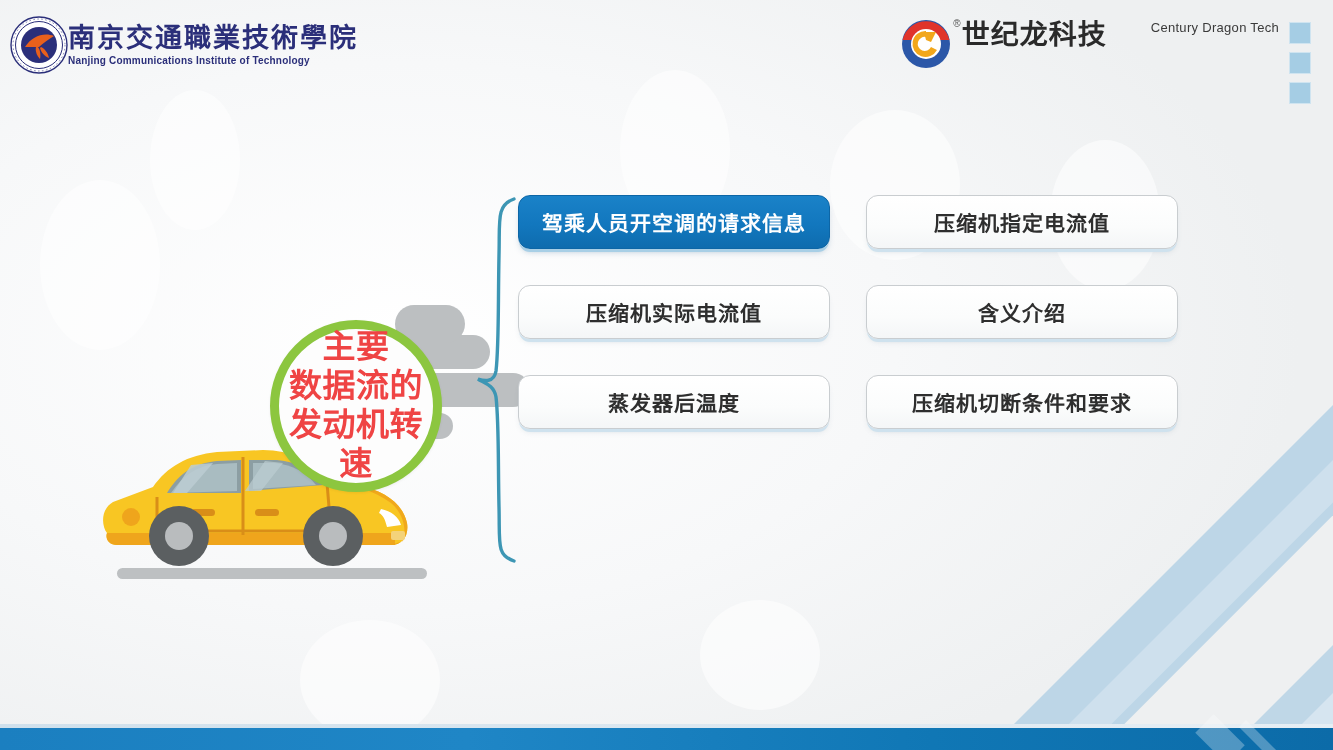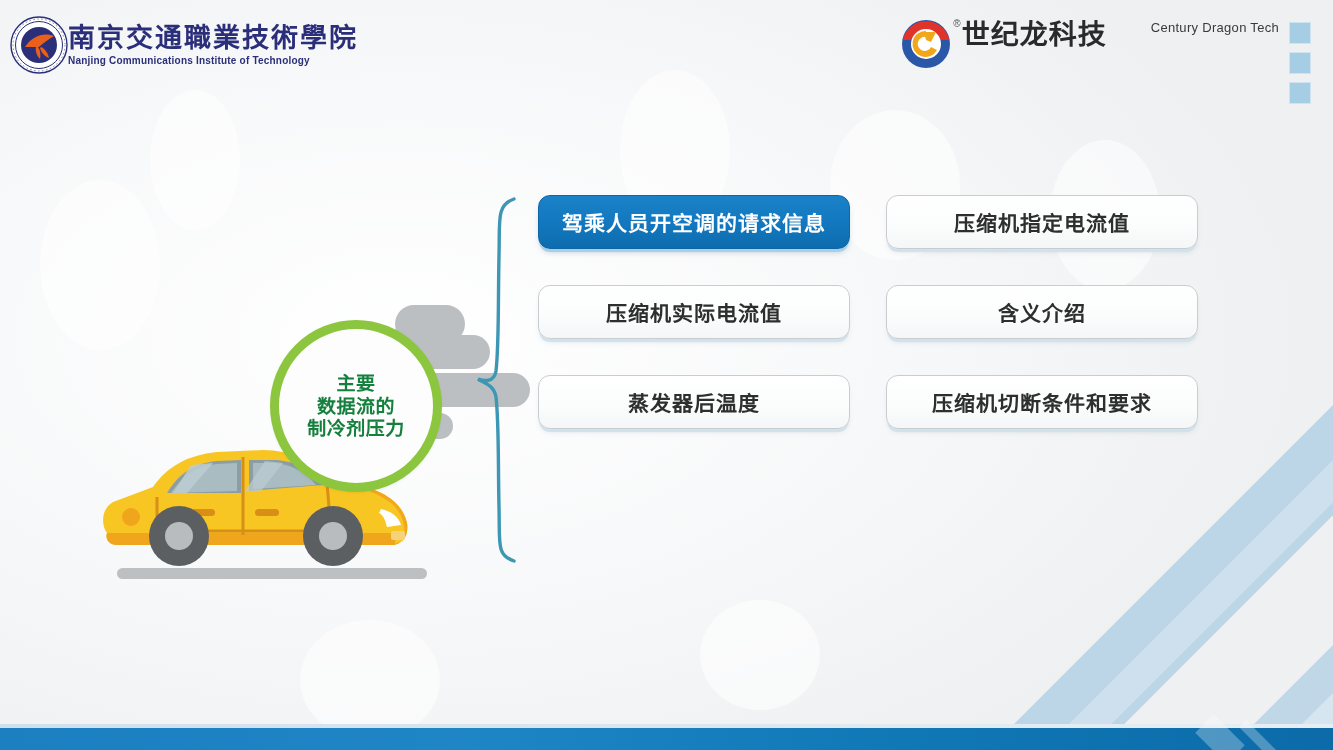--- a/index.html
+++ b/index.html
@@ -118,31 +118,31 @@
 
   .circle-badge {
     position:absolute; left:270px; top:320px;
     width:172px; height:172px; border-radius:50%;
     background:#fdfdfd; border:9px solid #8cc63f;
     display:flex; align-items:center; justify-content:center;
     box-shadow:0 1px 3px rgba(0,0,0,.06);
     z-index:5;
   }
   .circle-badge .txt {
-    text-align:center; color:#15803d;
-    font-size:19px; font-weight:700; line-height:1.18;
+    text-align:center; color:#ef4444;
+    font-size:33px; font-weight:700; line-height:1.18;
     letter-spacing:.5px;
     font-family:"DejaVu Sans",sans-serif;
   }
 
   .brace { position:absolute; left:470px; top:195px; width:60px; height:370px; z-index:4; }
 
   
   .grid {
-    position:absolute; left:538px; top:195px;
+    position:absolute; left:518px; top:195px;
     display:grid;
     grid-template-columns:312px 312px;
     column-gap:22px; row-gap:28px;gap:36px;
   }
   .item {
     height:54px; border-radius:12px;
     display:flex; align-items:center; justify-content:center;
     background:linear-gradient(180deg,#ffffff 0%,#fbfcfc 60%,#f4f6f7 100%);
     border:1.5px solid #c9cdd0;
     box-shadow:0 4px 0 -1px #cfe2ee, 0 5px 6px -3px rgba(80,110,130,.22);
@@ -255,21 +255,21 @@
       <circle cx="238" cy="131" r="14" fill="#B9BCBE"></circle>
     </svg>
 
     <div class="road"></div>
   </div>
 
   <div class="circle-badge">
     <div class="txt">
       <div>主要</div>
       <div>数据流的</div>
-      <div>制冷剂压力</div>
+      <div>发动机转速</div>
     </div>
   </div>
 
   <svg class="brace" viewBox="0 0 60 370">
     <path d="M44 4 C26 10, 30 26, 29 60 C28 110, 29 150, 26 176
              C24 188, 14 186, 8 184 C14 188, 24 190, 26 202
              C29 228, 28 268, 29 312 C30 348, 26 360, 44 366" fill="none" stroke="#3D96B4" stroke-width="3.4" stroke-linecap="round"></path>
   </svg>
 
   <div class="grid">

